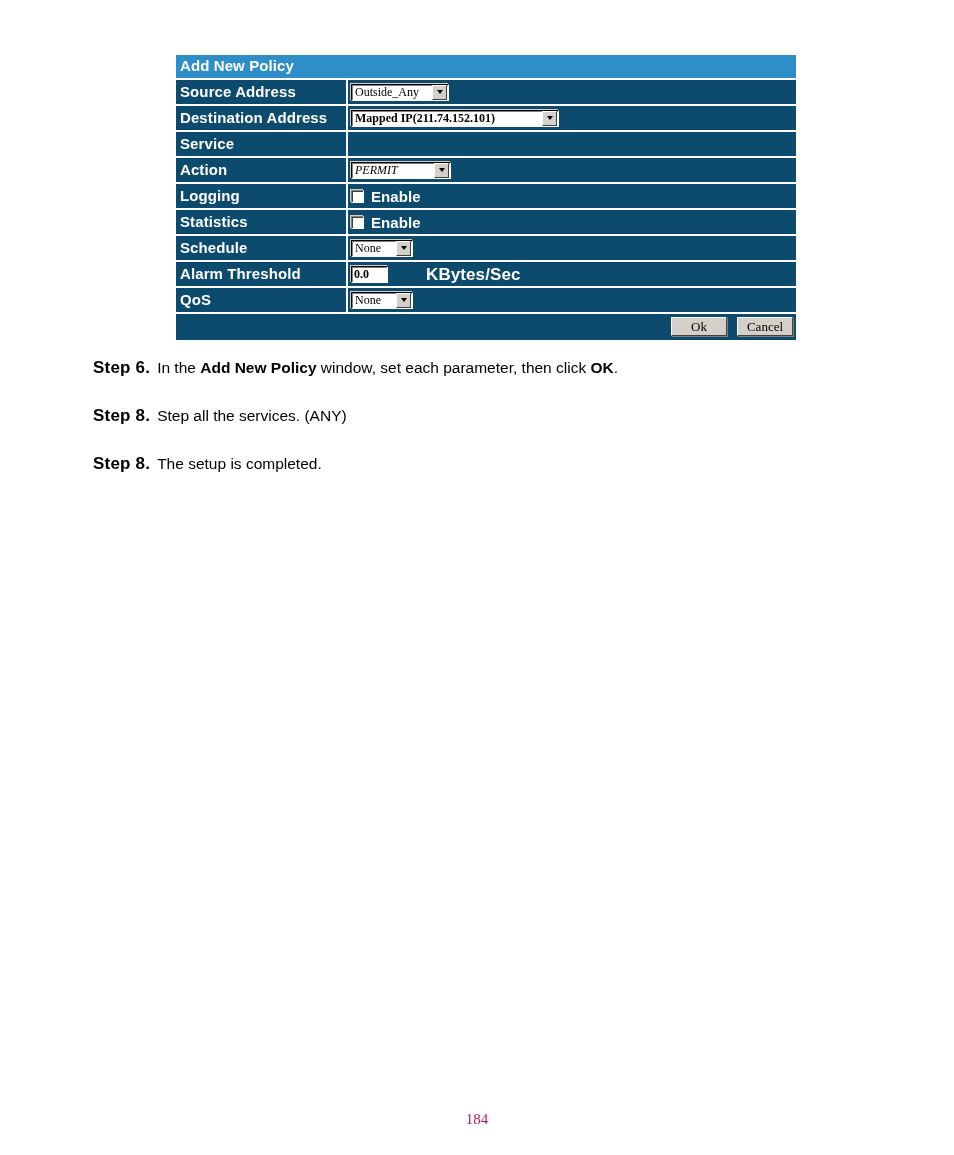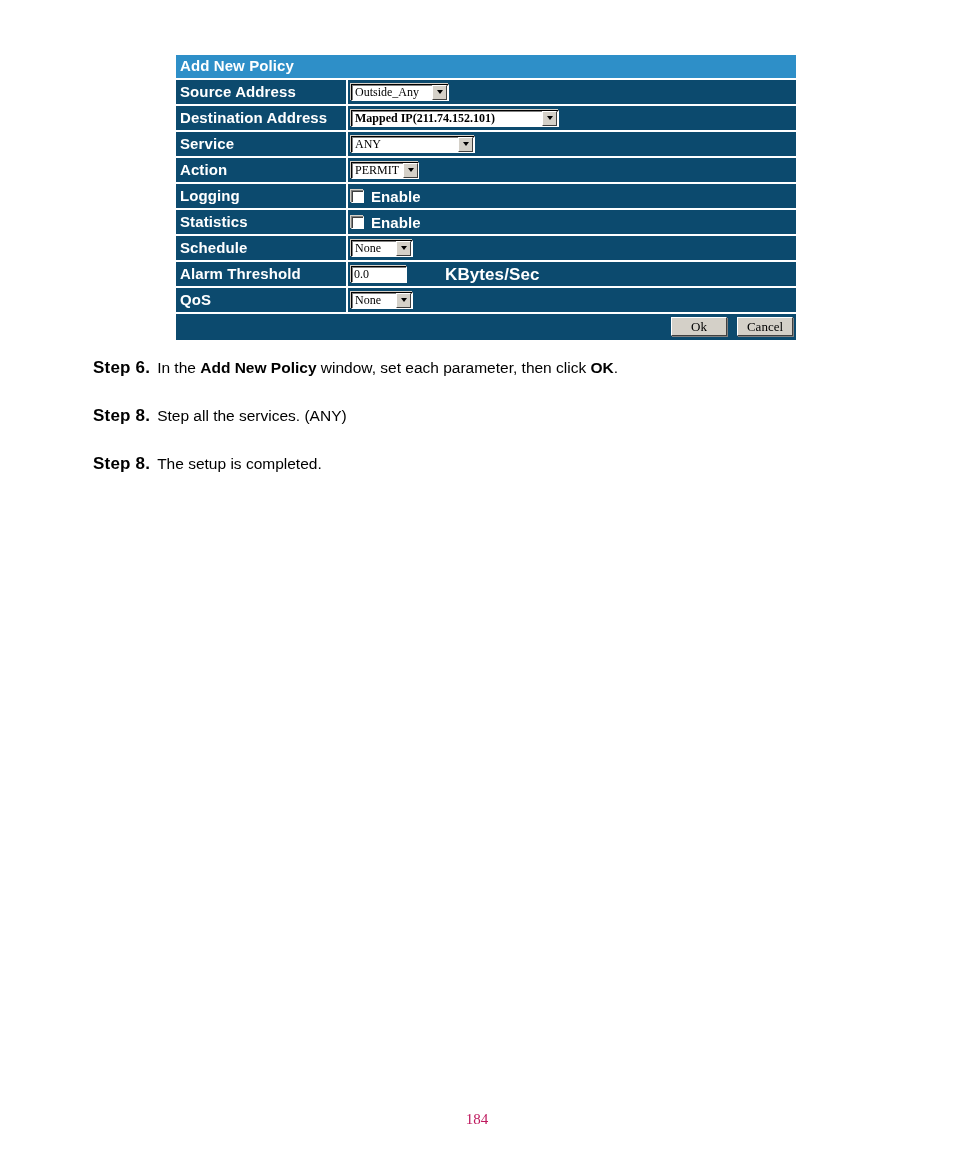--- a/index.html
+++ b/index.html
@@ -117,21 +117,21 @@
     display: block;
     width: 0; height: 0;
     border-left: 3.5px solid transparent;
     border-right: 3.5px solid transparent;
     border-top: 4px solid #000000;
   }
 
   .sel-source   { width: 98px; }
   .sel-dest     { width: 208px; font-weight: bold; }
   .sel-service  { width: 124px; }
-  .sel-action   { width: 68px; }
+  .sel-action   { width: 100px; font-style: italic; }
   .sel-sched    { width: 62px; }
   .sel-qos      { width: 62px; }
 
   
   .wcheck {
     width: 13px;
     height: 13px;
     background: #ffffff;
     border: 1px solid #808080;
     border-right-color: #ffffff;
@@ -145,37 +145,38 @@
   .enable-text {
     color: #ffffff;
     font-size: 15px;
     font-weight: bold;
     line-height: 17px;
     letter-spacing: 0.1px;
   }
 
   
   .winput {
-    width: 56px;
+    width: 37px;
     height: 17px;
     background: #ffffff;
     border: 1px solid #000000;
     border-right-color: #ffffff;
     border-bottom-color: #ffffff;
     box-shadow: 1px 1px 0 0 #808080 inset, -1px -1px 0 0 #d4d0c8;
     box-sizing: border-box;
     font-family: "Liberation Serif", serif;
     font-size: 12px;
     color: #000000;
     padding: 0 2px;
     line-height: 15px;
     display: flex;
     align-items: center;
     margin-right: 9px;
     flex: none;
+    font-weight: bold;
   }
   .unit-text {
     color: #ffffff;
     font-size: 17px;
     font-weight: bold;
     line-height: 17px;
     letter-spacing: 0.1px;
     margin-left: 29px;
   }
 
@@ -262,28 +263,20 @@
         <span class="wsel-text">Mapped IP(211.74.152.101)</span>
         <span class="wsel-arrow">
             <i></i>
           </span>
       </div>
     </div>
   </div>
 
   <div class="panel-row">
     <div class="cell-label">Service</div>
-    <div class="cell-value">
-      <div class="wselect sel-service">
-        <span class="wsel-text">ANY</span>
-        <span class="wsel-arrow">
-            <i></i>
-          </span>
-      </div>
-    </div>
   </div>
 
   <div class="panel-row">
     <div class="cell-label">Action</div>
     <div class="cell-value">
       <div class="wselect sel-action">
         <span class="wsel-text">PERMIT</span>
         <span class="wsel-arrow">
             <i></i>
           </span>

